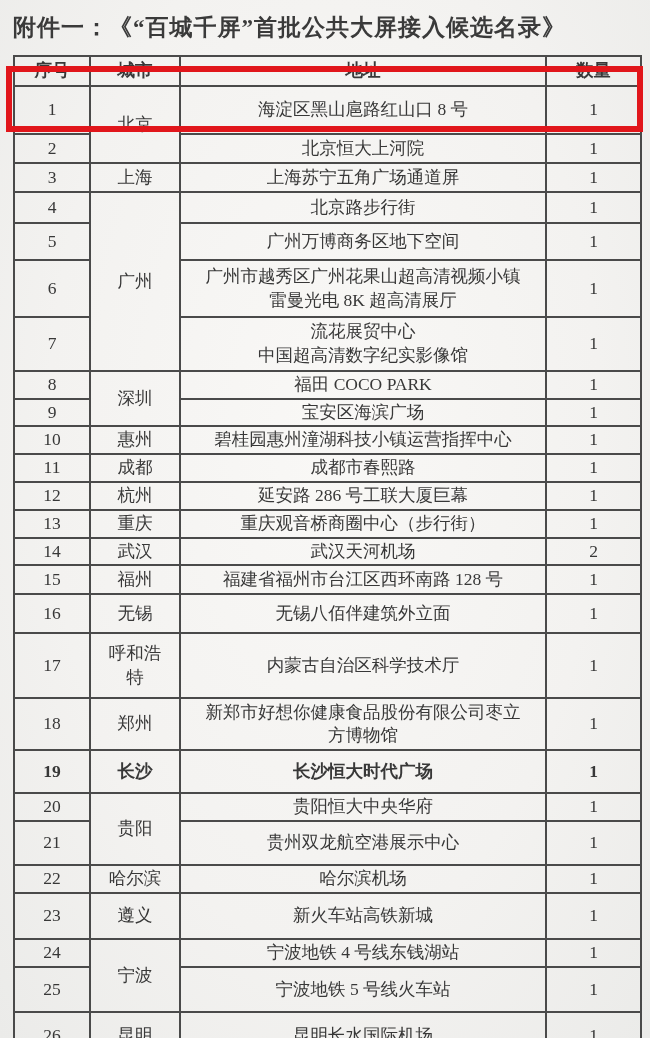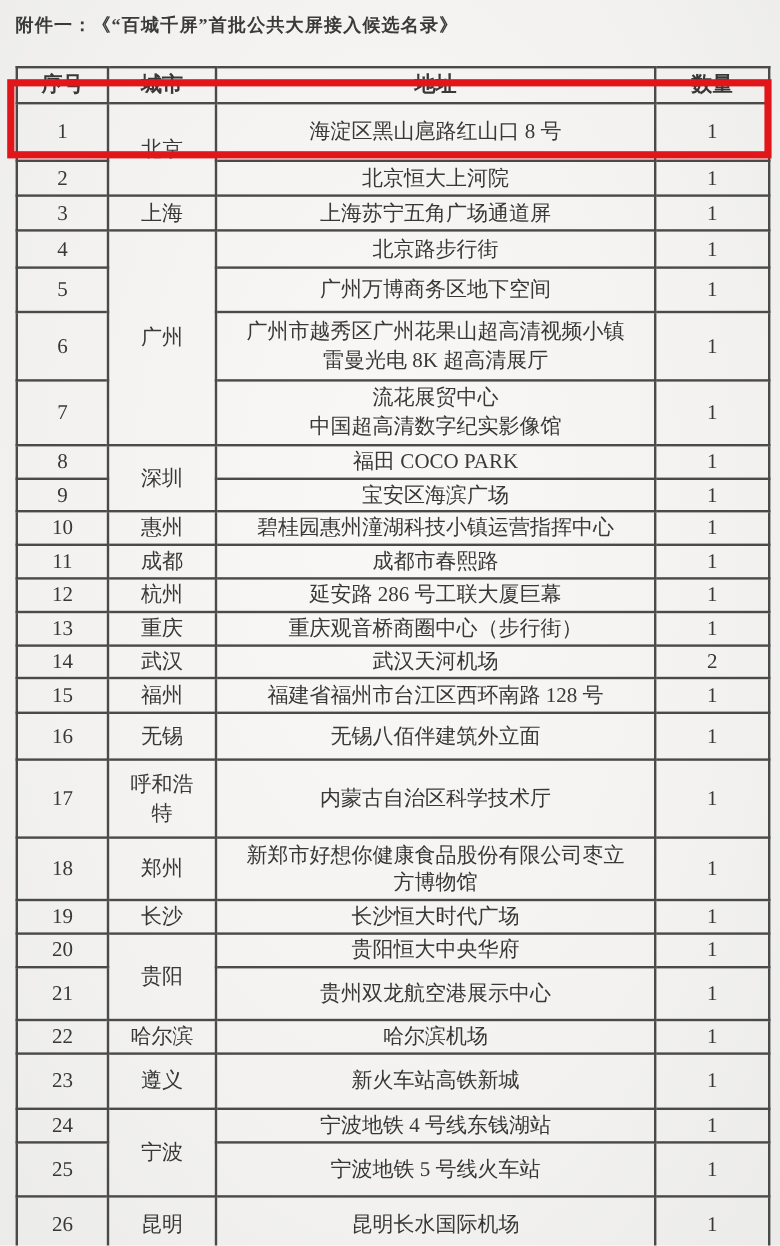--- a/index.html
+++ b/index.html
@@ -5,21 +5,21 @@
   html,body{margin:0;padding:0;}
   body{
     width:650px;height:1038px;position:relative;overflow:hidden;
     background:radial-gradient(ellipse at 50% 42%, #f9f8f6 0%, #f3f2f0 60%, #ebebe9 100%);
     font-family:"Liberation Serif","DejaVu Serif",serif;
     color:#373737;
   }
   .page{position:absolute;inset:0;}
   .doc-title{
     position:absolute;left:13px;top:12px;width:624px;
-    font-size:15px;font-weight:600;letter-spacing:1px;
+    font-size:23px;font-weight:600;letter-spacing:1px;
     color:#3a3a3a;white-space:nowrap;margin:0;
   }
   table.candidate-table{
     position:absolute;left:13px;top:55px;width:627px;
     border-collapse:collapse;table-layout:fixed;
     background:transparent;
   }
   .candidate-table th,.candidate-table td{
     border:2px solid #4a4a4a;
     text-align:center;vertical-align:middle;
@@ -159,21 +159,21 @@
           <td class="cell-city">呼和浩特</td>
           <td class="cell-address">内蒙古自治区科学技术厅</td>
           <td class="cell-qty">1</td>
         </tr>
         <tr style="height: 52px;">
           <td class="cell-serial">18</td>
           <td class="cell-city">郑州</td>
           <td class="cell-address">新郑市好想你健康食品股份有限公司枣立方博物馆</td>
           <td class="cell-qty">1</td>
         </tr>
-        <tr style="height: 28px;">
+        <tr style="height: 43px; font-weight: bold;">
           <td class="cell-serial">19</td>
           <td class="cell-city">长沙</td>
           <td class="cell-address">长沙恒大时代广场</td>
           <td class="cell-qty">1</td>
         </tr>
         <tr style="height: 28px;">
           <td class="cell-serial">20</td>
           <td class="cell-city" rowspan="2">贵阳</td>
           <td class="cell-address">贵阳恒大中央华府</td>
           <td class="cell-qty">1</td>

